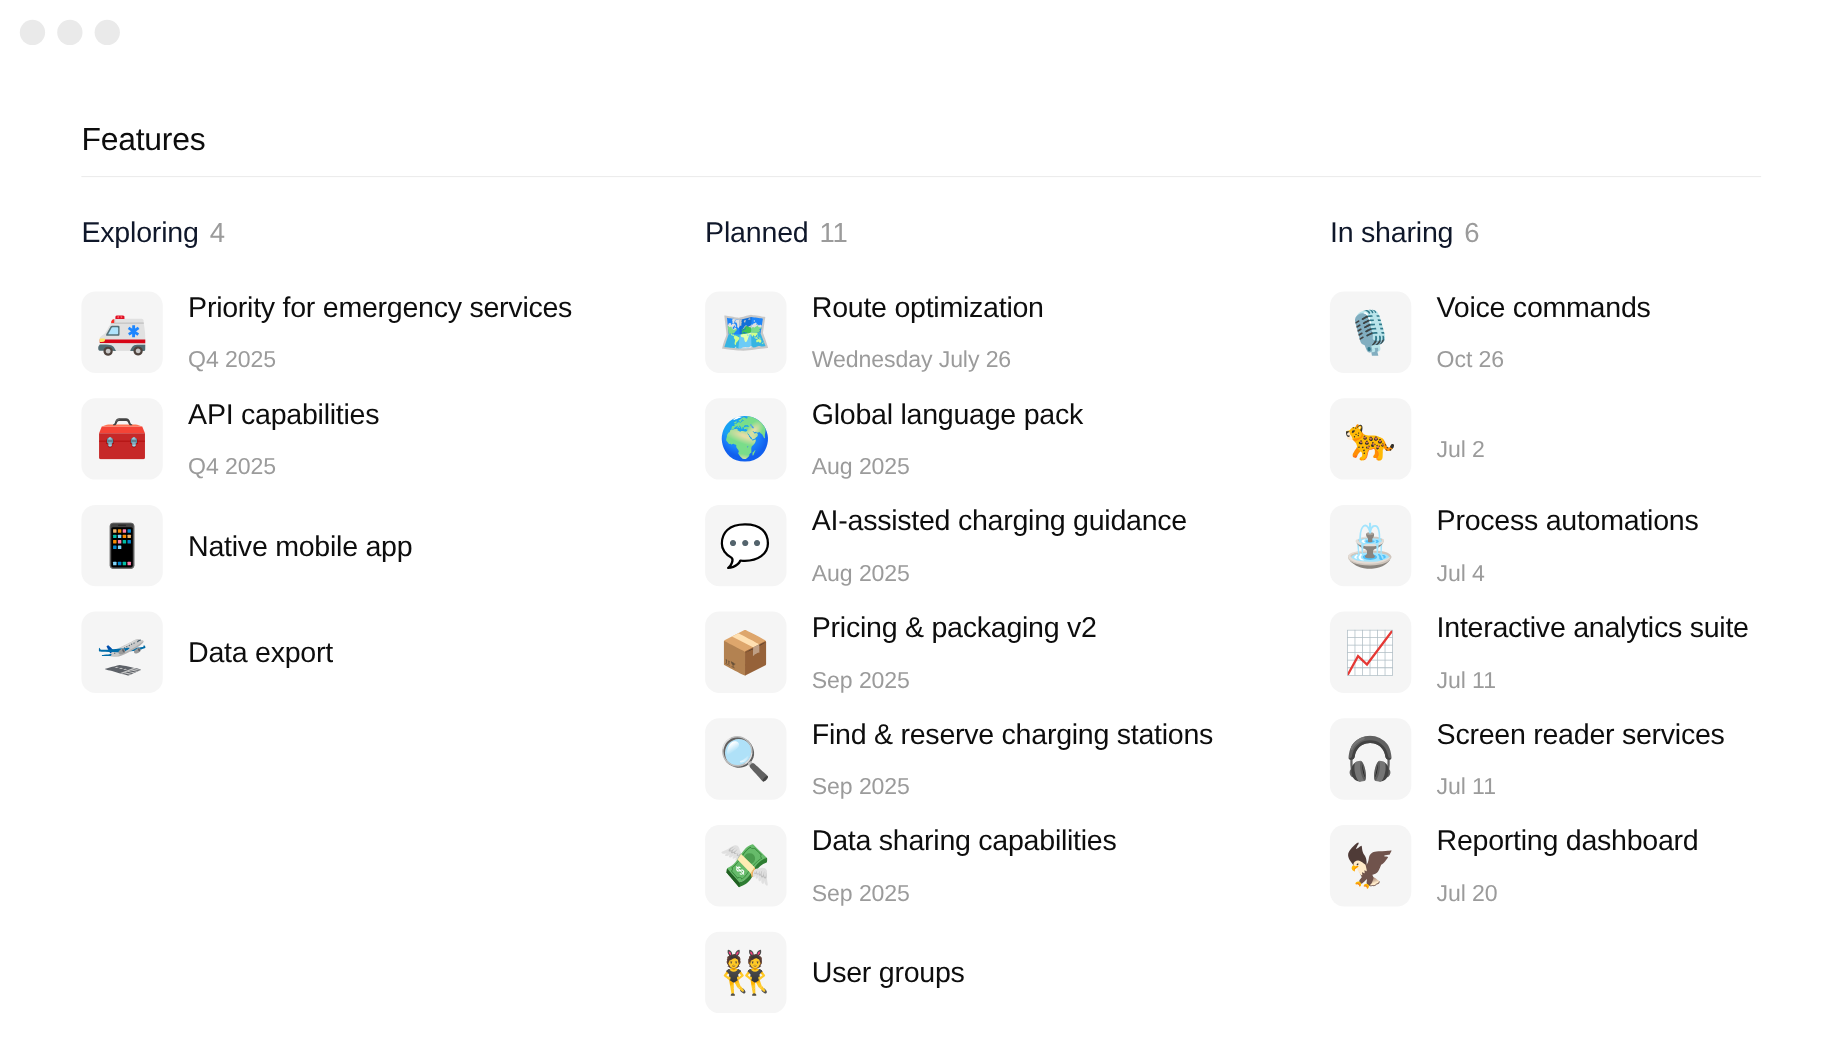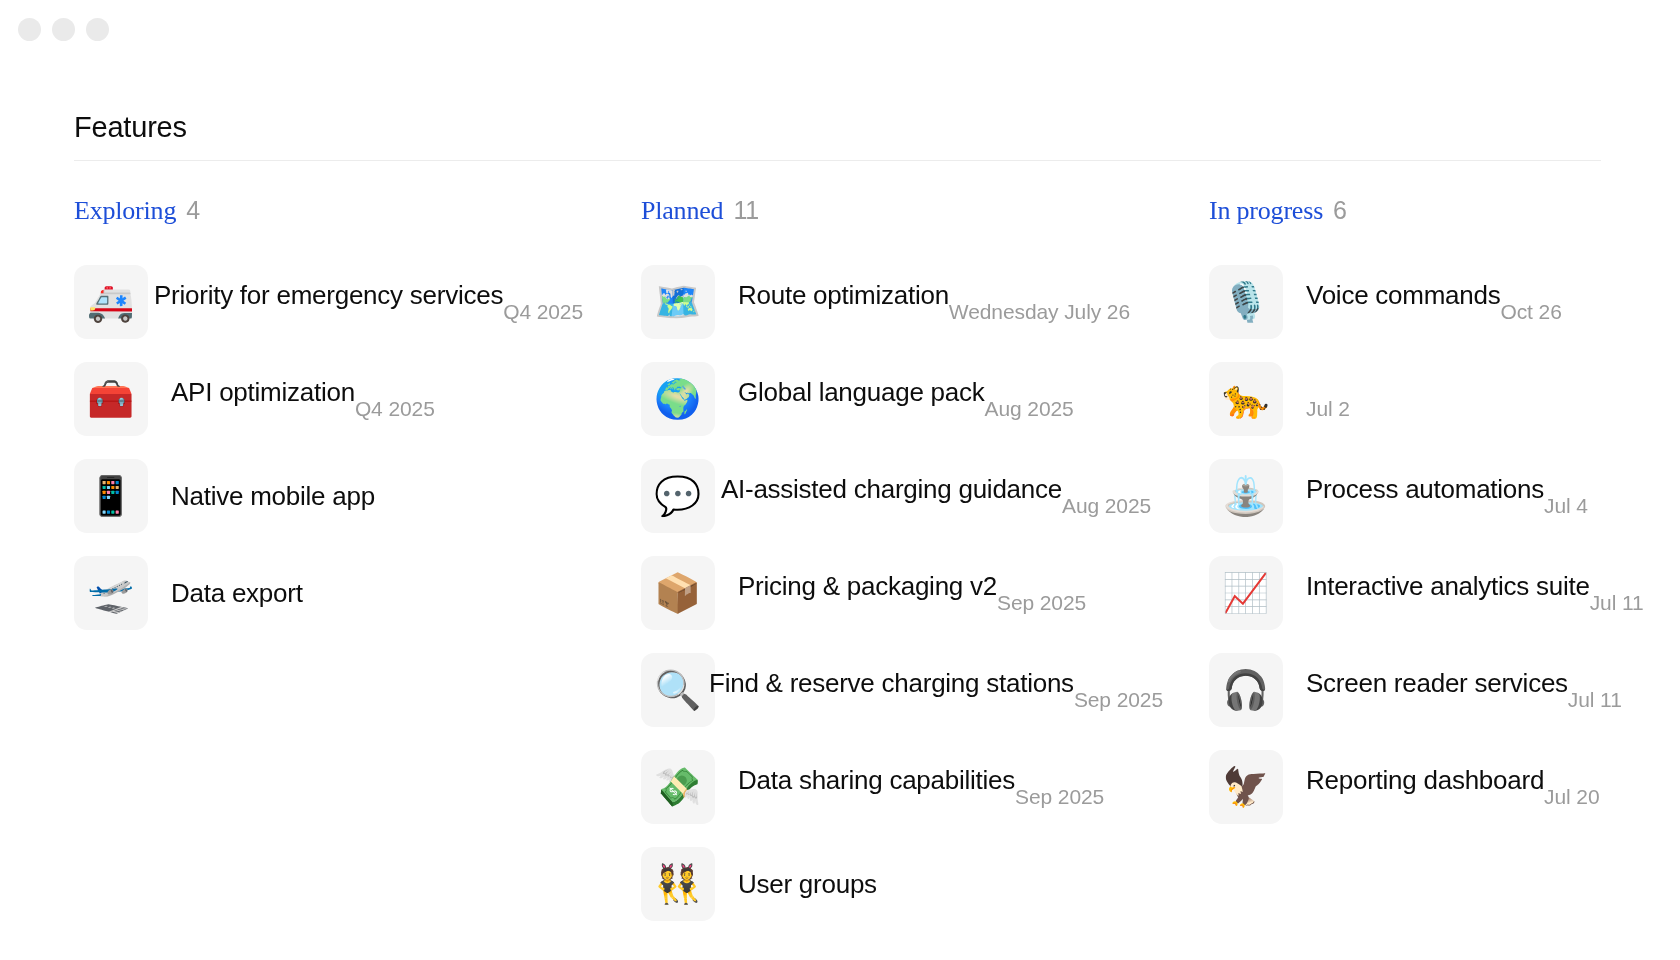--- a/index.html
+++ b/index.html
@@ -83,22 +83,21 @@
     align-items: baseline;
     gap: 10px;
     height: 32px;
     margin-bottom: 37px;
     white-space: nowrap;
   }
   .col-header .col-name {
     font-size: 26px;
     font-weight: 400;
     letter-spacing: -0.2px;
-    color: #1d4ed8;
-    font-family: Liberation Serif, serif;
+    color: #0f172a;
   }
   .col-header .col-count {
     font-size: 25px;
     font-weight: 400;
     color: #9b9b9b;
     letter-spacing: -0.2px;
   }
 
   
   .card {
@@ -117,21 +116,21 @@
     background: #f5f5f5;
     display: flex;
     align-items: center;
     justify-content: center;
     font-size: 38px;
     line-height: 1;
     font-family: "DejaVu Sans", sans-serif;
   }
   .card-body {
     display: flex;
-    flex-direction: row;
+    flex-direction: column;
     justify-content: center;
     min-width: 0;
   }
   .card-title {
     font-size: 26px;
     font-weight: 400;
     letter-spacing: -0.25px;
     color: #0d0d0d;
     line-height: 32px;
   }
@@ -168,21 +167,21 @@
         <div class="card">
           <div class="card-icon">🚑</div>
           <div class="card-body">
             <div class="card-title">Priority for emergency services</div>
             <div class="card-sub">Q4 2025</div>
           </div>
         </div>
         <div class="card">
           <div class="card-icon">🧰</div>
           <div class="card-body">
-            <div class="card-title">API optimization</div>
+            <div class="card-title">API capabilities</div>
             <div class="card-sub">Q4 2025</div>
           </div>
         </div>
         <div class="card no-sub">
           <div class="card-icon">📱</div>
           <div class="card-body">
             <div class="card-title">Native mobile app</div>
           </div>
         </div>
         <div class="card no-sub">
@@ -241,21 +240,21 @@
         </div>
         <div class="card no-sub">
           <div class="card-icon">👯</div>
           <div class="card-body">
             <div class="card-title">User groups</div>
           </div>
         </div>
       </div>
       <div class="column col-3">
         <div class="col-header">
-          <span class="col-name">In progress</span>
+          <span class="col-name">In sharing</span>
           <span class="col-count">6</span>
         </div>
         <div class="card">
           <div class="card-icon">🎙️</div>
           <div class="card-body">
             <div class="card-title">Voice commands</div>
             <div class="card-sub">Oct 26</div>
           </div>
         </div>
         <div class="card">

